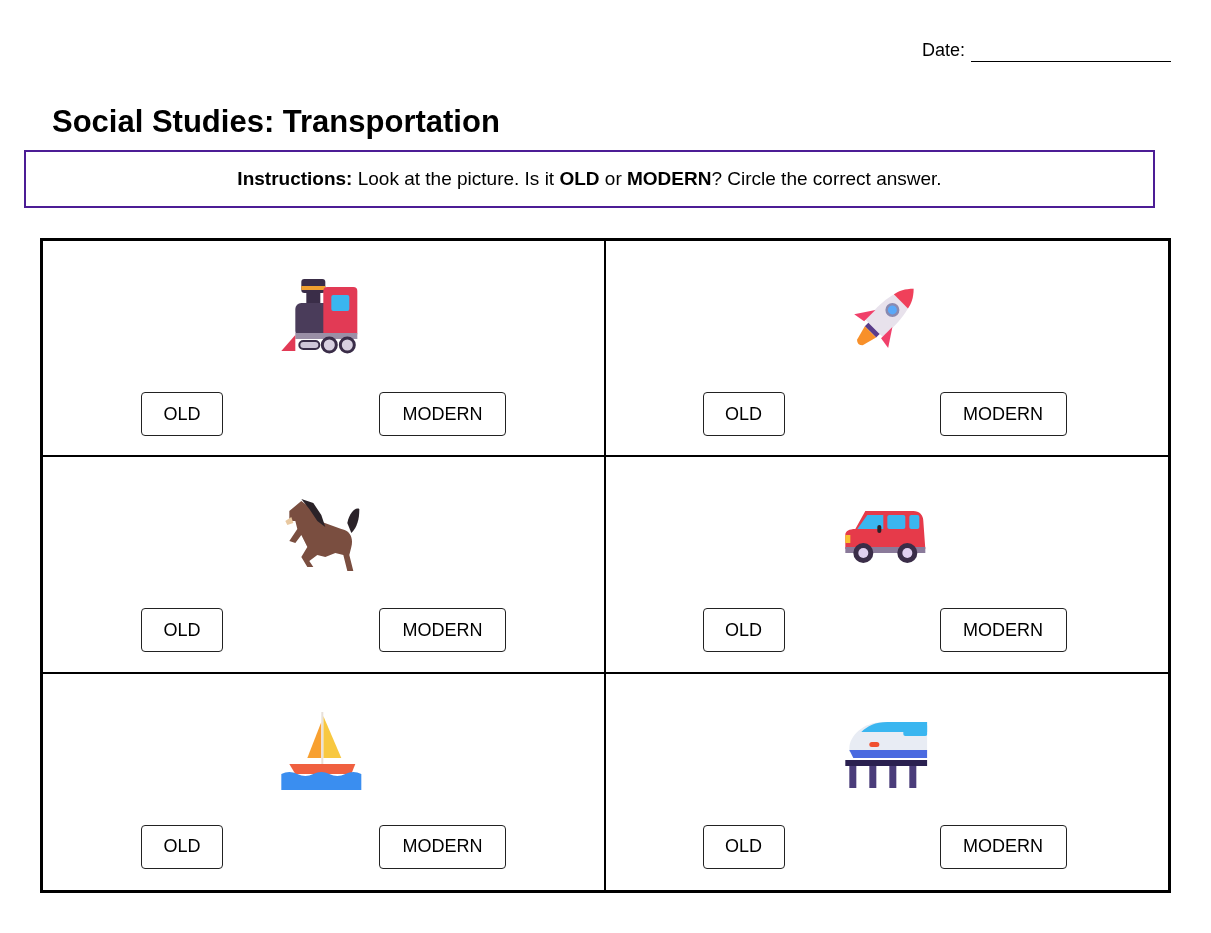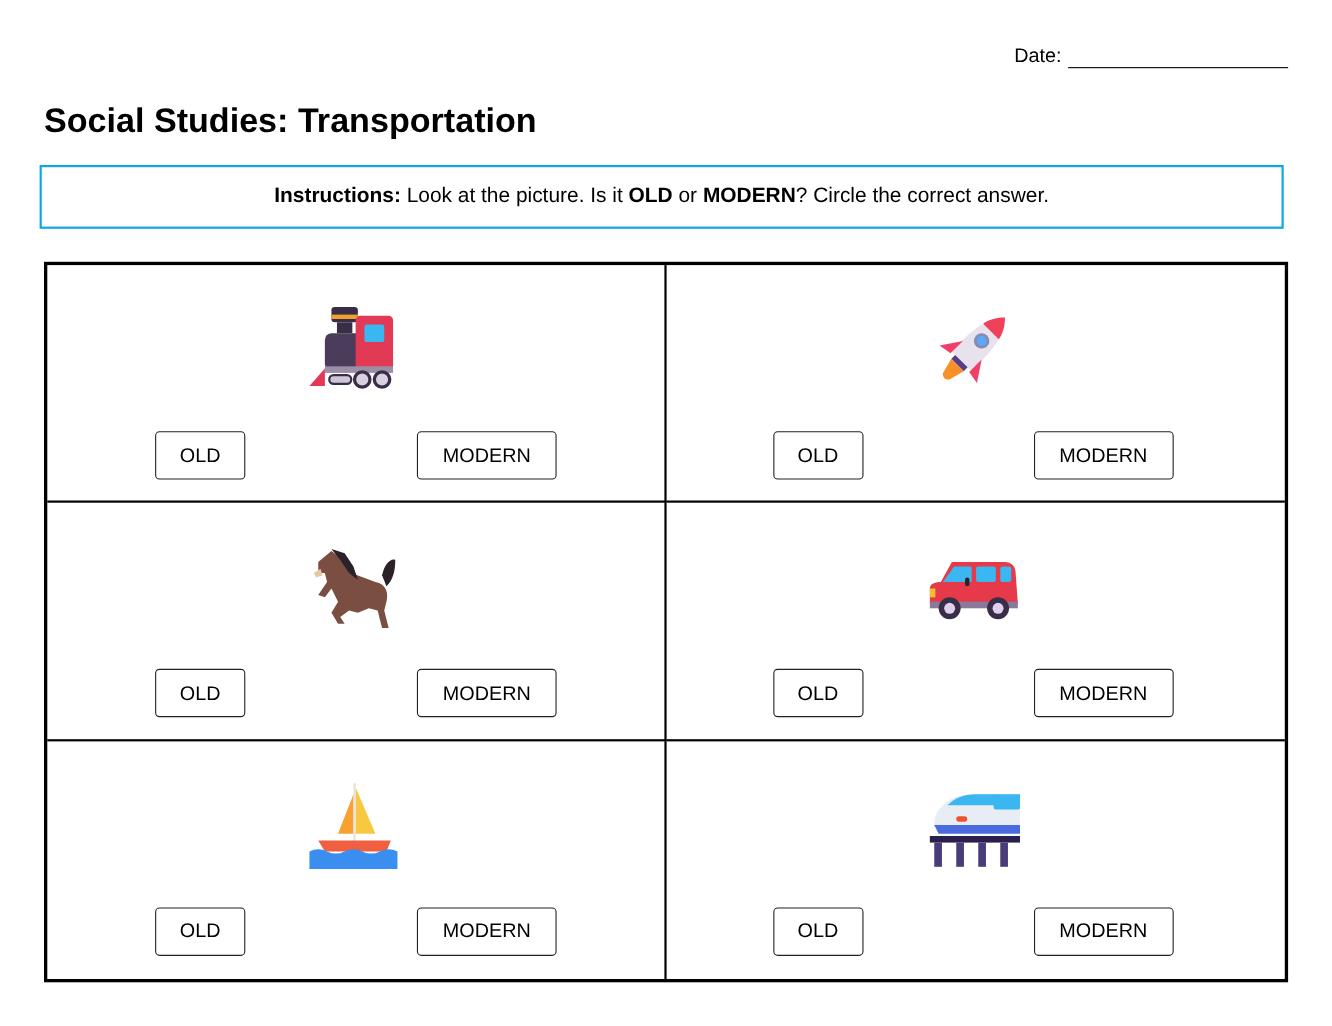--- a/index.html
+++ b/index.html
@@ -9,26 +9,26 @@
     overflow: hidden;
   }
   .header-row {
     position: absolute; top: 38px; left: 40px; width: 1131px; height: 24px;
   }
   .field { position: absolute; top: 0; font-size: 18px; line-height: 24px; display: flex; align-items: flex-end; }
   .field .line { display: inline-block; width: 200px; border-bottom: 1px solid #000; height: 18px; margin-left: 6px; }
   .field.name { left: 0; }
   .field.date { right: 0; }
   .title {
-    position: absolute; top: 92px; left: 40px; margin: 0;
+    position: absolute; top: 92px; left: 40px; margin: 12px;
     font-size: 31px; font-weight: bold; line-height: 36px;
   }
   .instructions {
-    position: absolute; top: 150px; left: 36px; width: 1127px; height: 54px;
-    border: 2px solid #0ea5e9; display: flex; align-items: center; justify-content: center;
+    position: absolute; top: 150px; left: 24px; width: 1127px; height: 54px;
+    border: 2px solid #4c1d95; display: flex; align-items: center; justify-content: center;
     font-size: 19px;
   }
   .grid {
     position: absolute; top: 238px; left: 40px; width: 1125px; height: 649px;
     border: 3px solid #000;
     display: grid; grid-template-columns: 1fr 1fr; grid-template-rows: 1fr 1fr 1fr;
   }
   .cell { position: relative; box-sizing: border-box; }
   .cell.c0 { border-right: 2px solid #000; }
   .cell.r0, .cell.r1 { border-bottom: 2px solid #000; }

